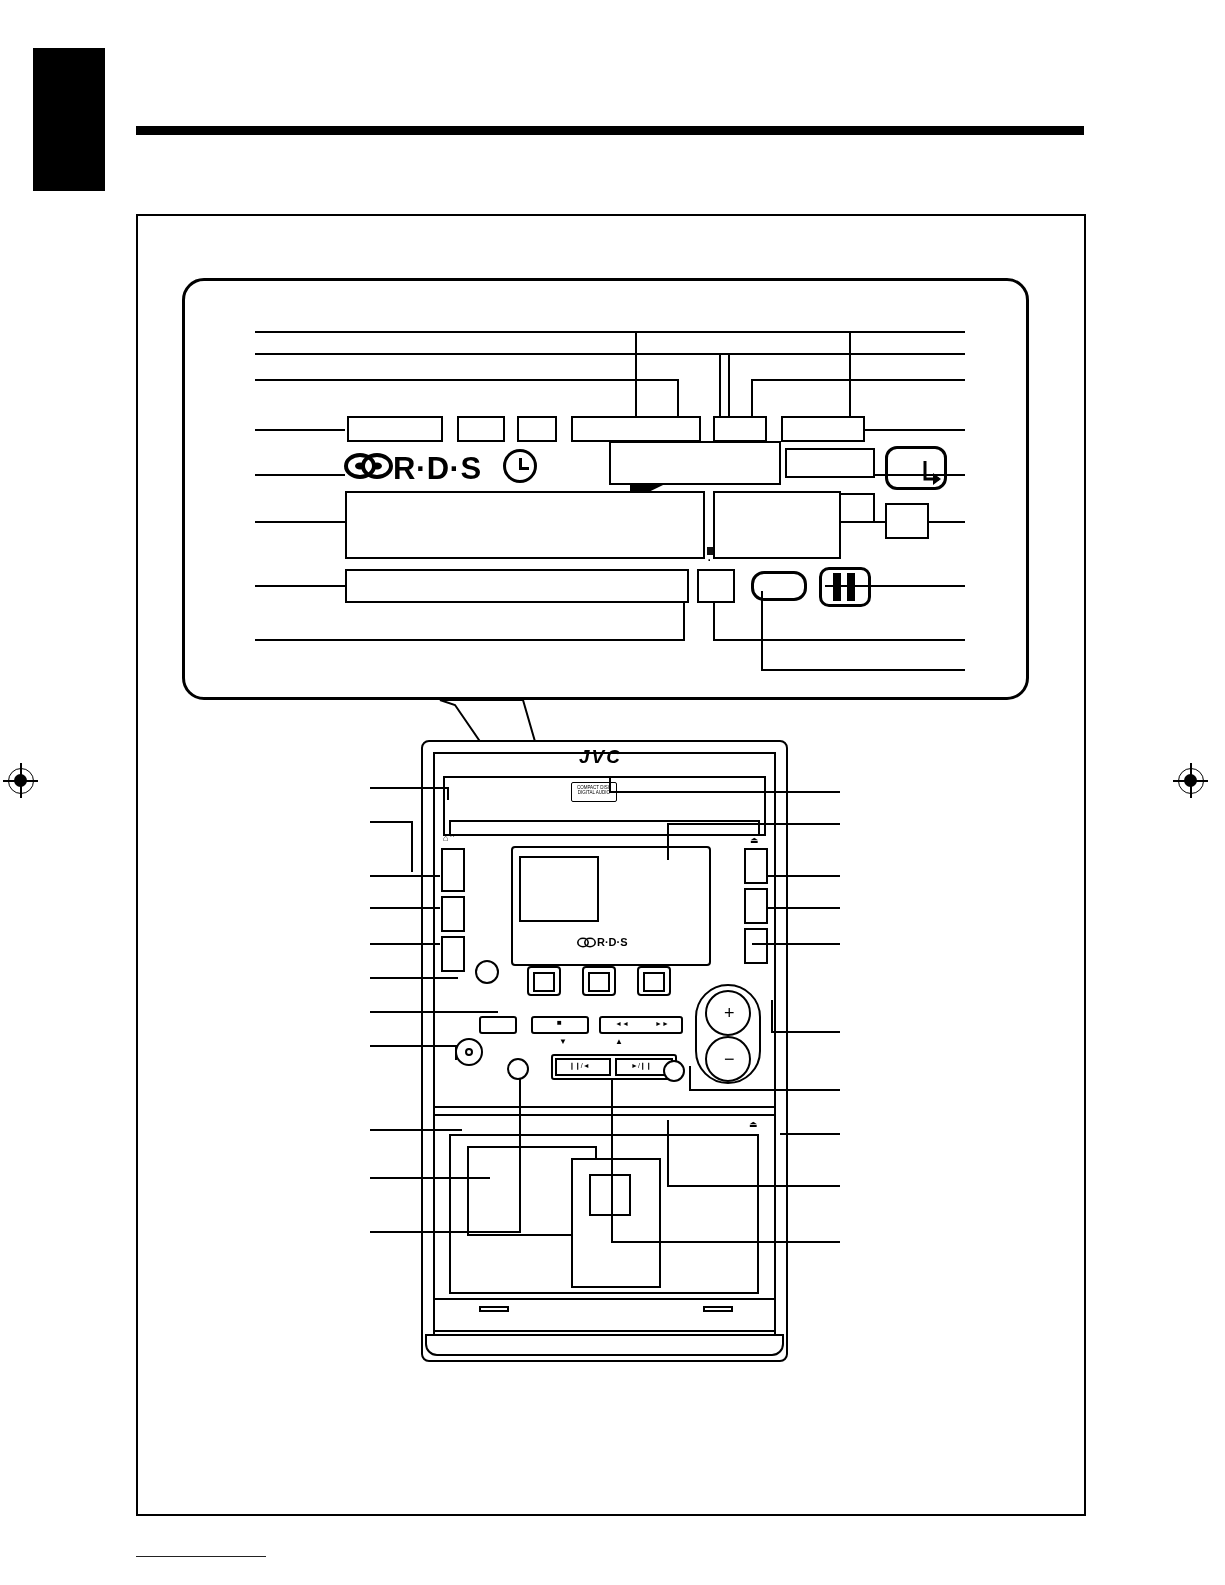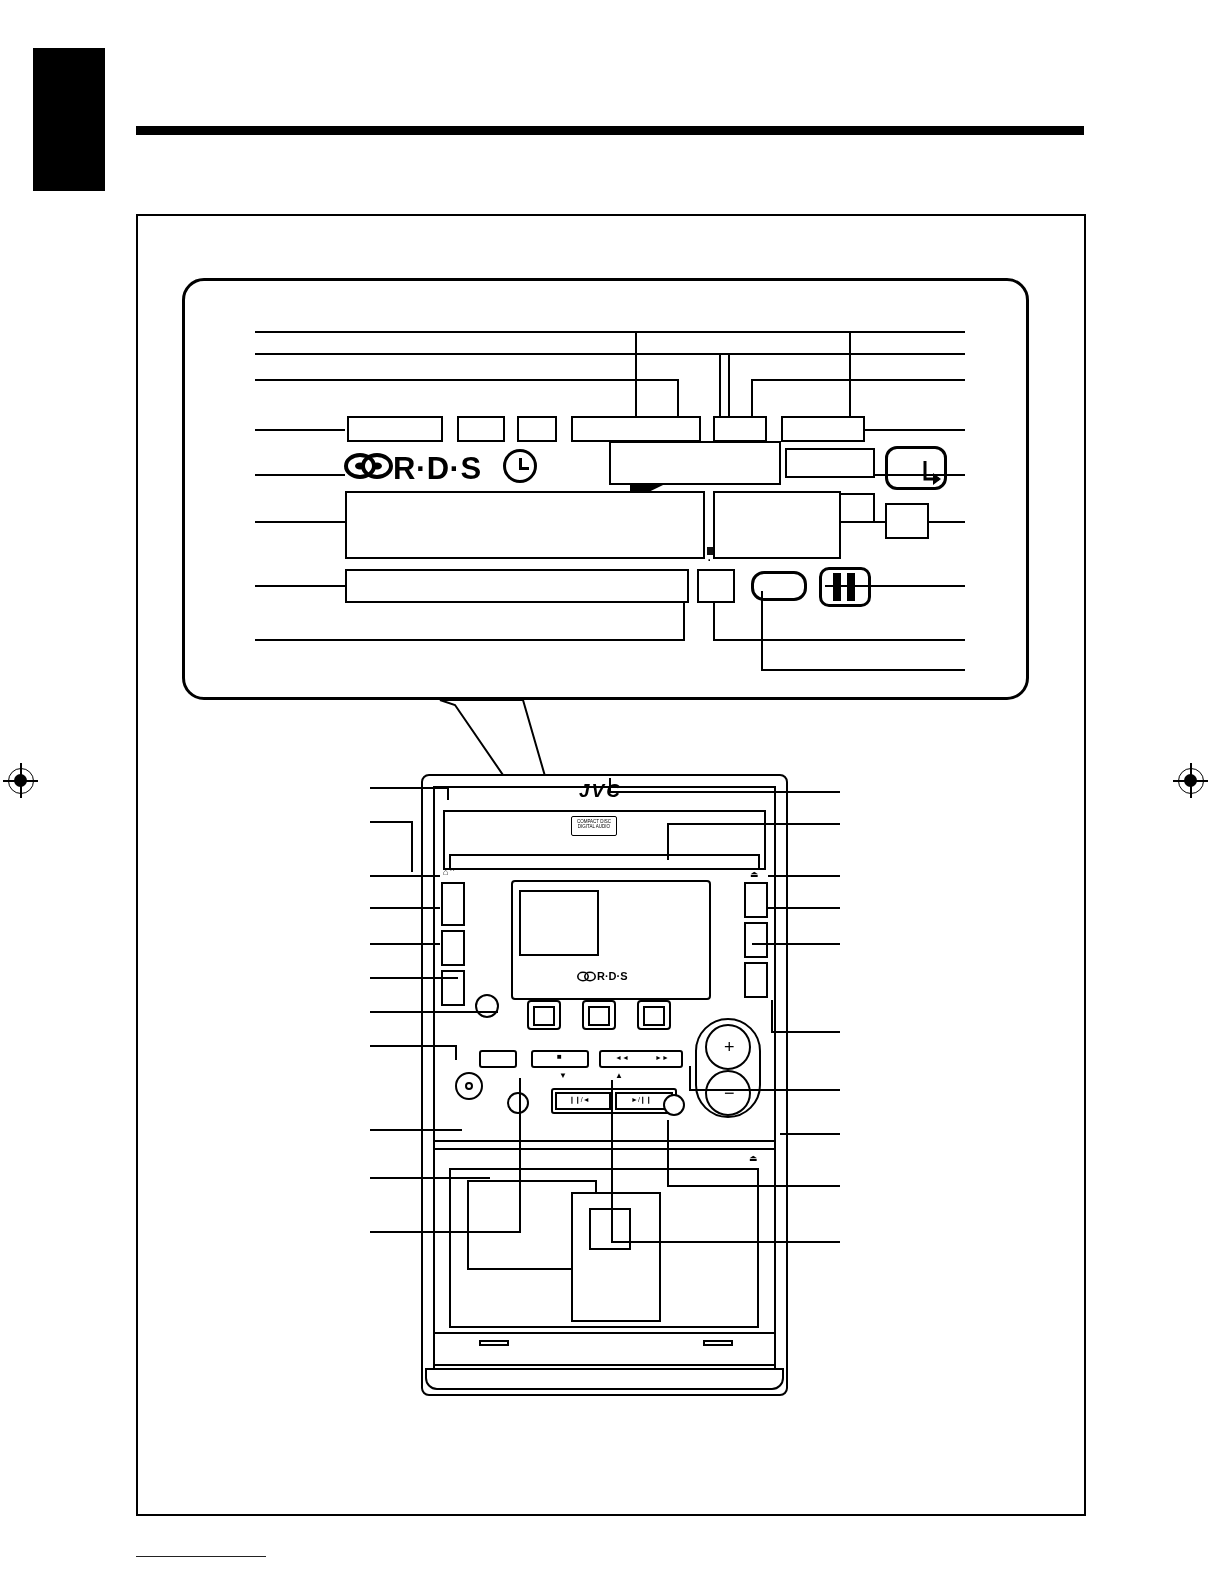--- a/index.html
+++ b/index.html
@@ -156,21 +156,21 @@
     position: absolute;
     border: 3px solid #000;
     border-radius: 10px;
     box-sizing: border-box;
   }
 
   
   .unit {
     position: absolute;
     left: 419px;
-    top: 772px;
+    top: 738px;
     width: 371px;
     height: 640px;
   }
   .unit .outline {
     position: absolute;
     border: 2px solid #000;
     box-sizing: border-box;
     background: #fff;
   }
   .unit .round {

